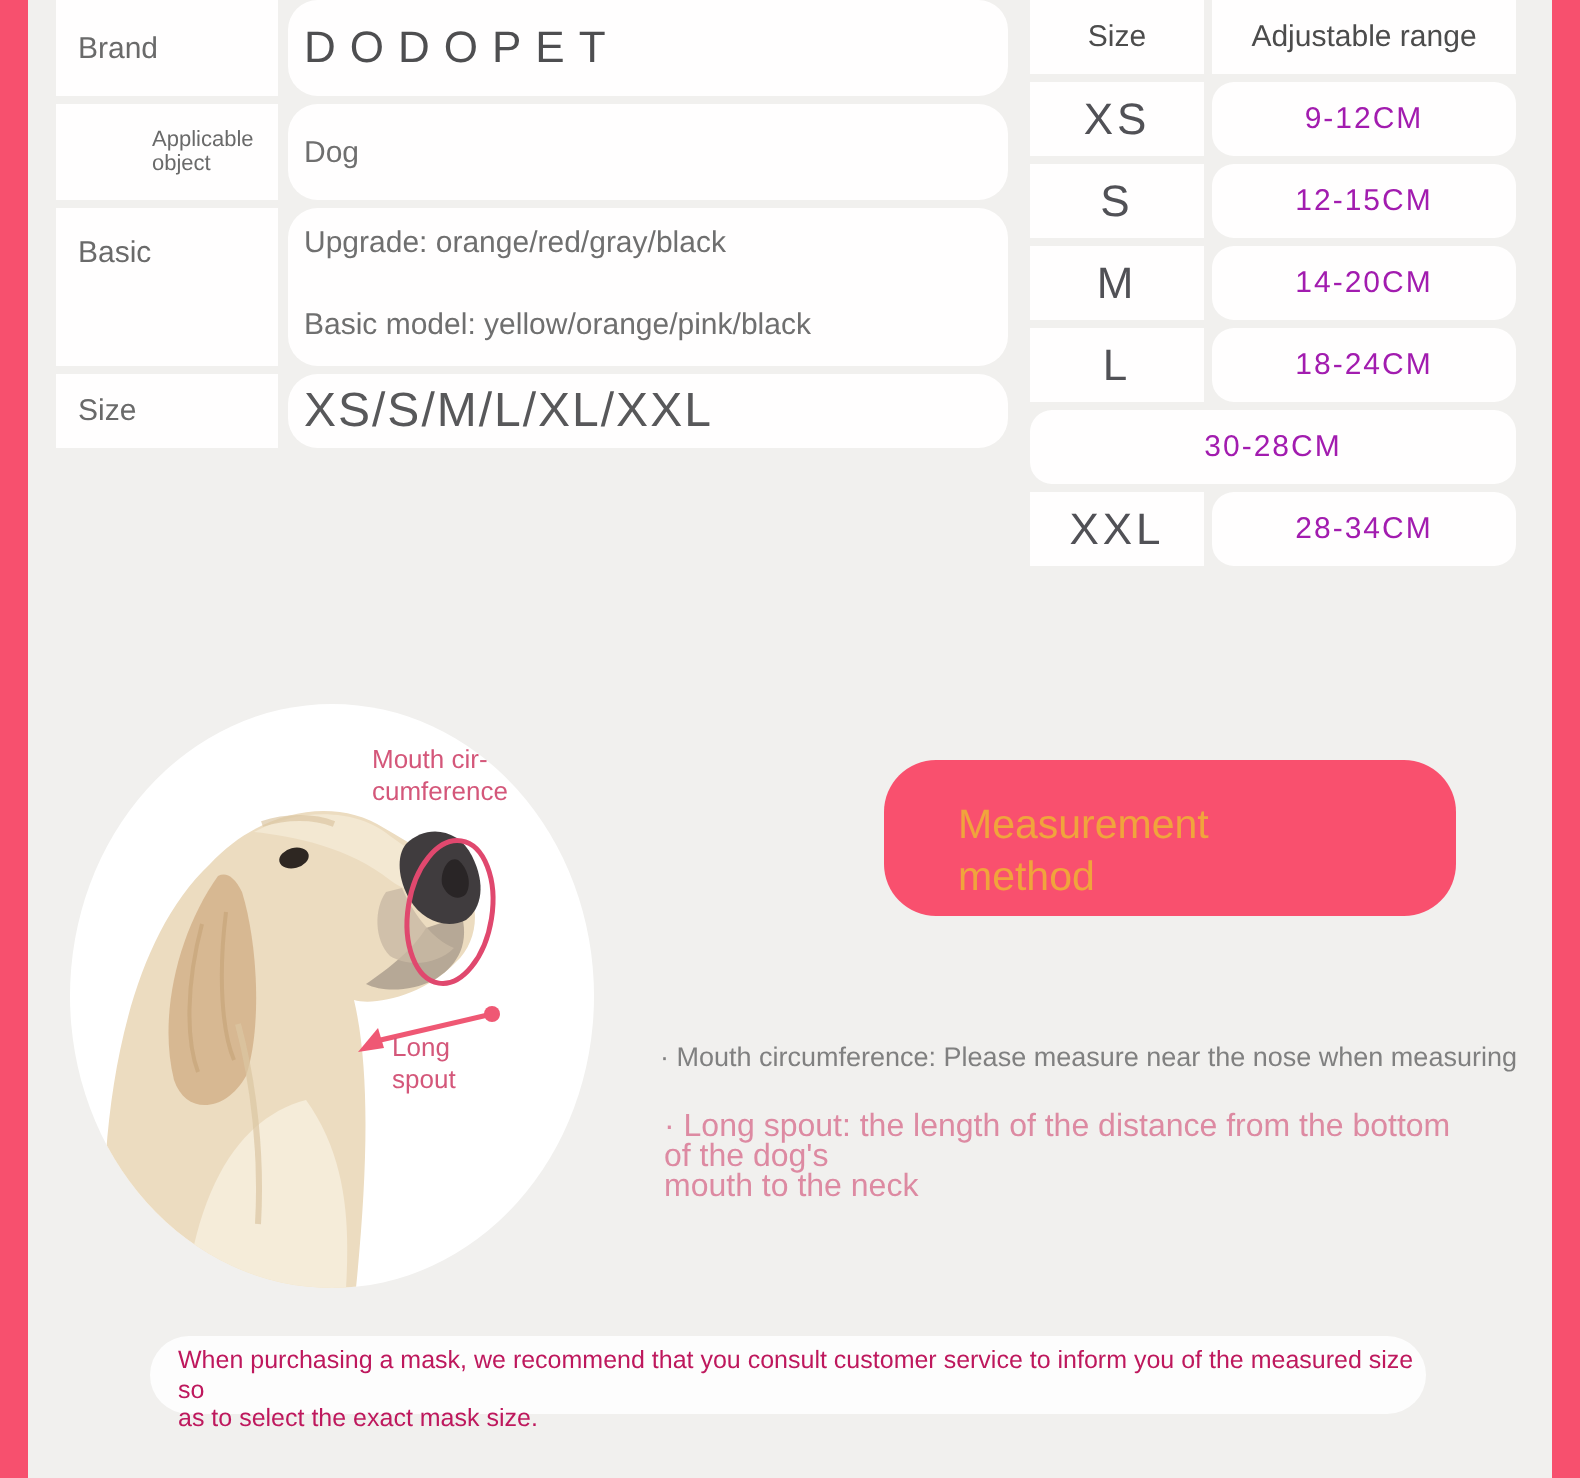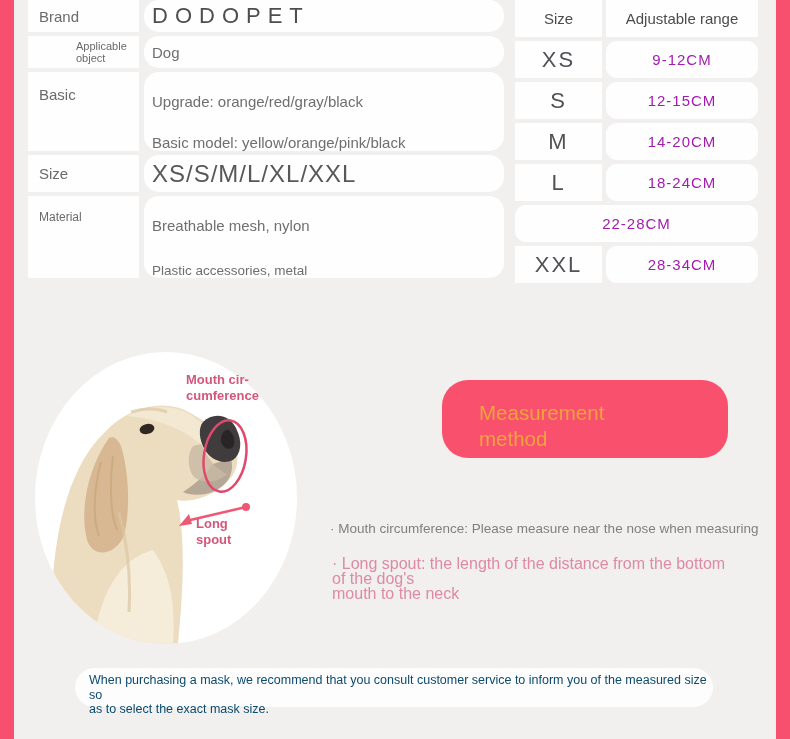--- a/index.html
+++ b/index.html
@@ -19,22 +19,22 @@
   .spec-label{
     width:111px; margin-right:5px; flex:none;
     display:flex; align-items:center; padding-left:11px; box-sizing:border-box;
     color:#6a6a6a; font-size:15px;
   }
   .spec-value{
     flex:1; display:flex; align-items:center; padding-left:8px; box-sizing:border-box;
     color:#6f6f6f; font-size:15px;border-radius:15px;
   }
   .spec-row.tall .spec-label{align-items:flex-start; padding-top:14px;}
-  .spec-row.tall .spec-value{flex-direction:column; align-items:flex-start; justify-content:flex-start; padding-top:20px;}
-  .h36{height:32px;} .h37{height:37px;} .h79{height:79px;} .h82{height:82px;}
+  .spec-row.tall .spec-value{flex-direction:column; align-items:flex-start; justify-content:flex-start; padding-top:8px;}
+  .h36{height:48px;} .h37{height:37px;} .h79{height:79px;} .h82{height:82px;}
   .label-sm{font-size:11px;padding-left:48px;}
   .label-md{font-size:12px;}
   .brand-value{font-size:22px; letter-spacing:7px; color:#4e4e50;}
   .sizes-value{font-size:24px; letter-spacing:1px; color:#58585a;}
   .vline1{line-height:20px; margin-bottom:22px;}
   .vline2{line-height:18px;}
   .mat2{font-size:13.5px; margin-bottom:0;}
   .mat-gap{margin-bottom:26px;}
 
   
@@ -49,21 +49,20 @@
   
   .dog-circle{
     position:absolute; left:35px; top:352px; width:262px; height:292px;
     background:#fff; border-radius:50%; overflow:hidden;
   }
   .dog-circle svg{display:block;}
   .anno-svg{position:absolute; left:0; top:350px; pointer-events:none;}
   .anno-label{
     position:absolute; color:#d4577a; font-size:13px; line-height:16px;
     white-space:pre-line;
-    font-weight:bold;
   }
   .mouth-label{left:186px; top:372px;}
   .spout-label{left:196px; top:516px;}
 
   .measure-btn{
     position:absolute; left:442px; top:380px; width:286px; height:78px;
     background:#f9506e; border-radius:26px; box-sizing:border-box;
     padding:13px 0 0 37px; color:#f0a43c; font-size:20.5px; line-height:26px;
     font-weight:500; white-space:pre-line; border:none; text-align:left;
   }
@@ -73,21 +72,21 @@
     color:#808080; font-size:13.5px;
   }
   .bullet2{
     position:absolute; left:332px; top:556px; width:400px;
     color:#dd8aa2; font-size:16px; line-height:15px; white-space:pre-line;
   }
 
   .footer-note{
     position:absolute; left:75px; top:668px; width:638px; height:39px;
     background:#fdfdfd; border-radius:20px; box-sizing:border-box;
-    padding:5px 0 0 14px; color:#0c4a6e; font-size:12.5px; line-height:14.5px;
+    padding:5px 0 0 14px; color:#be185d; font-size:12.5px; line-height:14.5px;
     white-space:pre-line;
   }
 </style>
 </head>
 <body>
 
 <div class="page">
 
   <div class="side-bar left"></div>
   <div class="side-bar right"></div>
@@ -105,27 +104,20 @@
       <div class="cell spec-label h79">Basic</div>
       <div class="cell spec-value h79">
         <span class="vline1">Upgrade: orange/red/gray/black</span>
         <span class="vline2">Basic model: yellow/orange/pink/black</span>
       </div>
     </div>
     <div class="spec-row">
       <div class="cell spec-label h37">Size</div>
       <div class="cell spec-value sizes-value h37">XS/S/M/L/XL/XXL</div>
     </div>
-    <div class="spec-row tall">
-      <div class="cell spec-label label-md h82">Material</div>
-      <div class="cell spec-value h82">
-        <span class="vline1 mat-gap">Breathable mesh, nylon</span>
-        <span class="vline2 mat2">Plastic accessories, metal</span>
-      </div>
-    </div>
   </div>
 
   <div class="size-table">
     <div class="size-row">
       <div class="cell size-col size-head h37">Size</div>
       <div class="cell range-col size-head h37">Adjustable range</div>
     </div>
     <div class="size-row">
       <div class="cell size-col size-big h37">XS</div>
       <div class="cell range-col range-big h37">9-12CM</div>
@@ -136,21 +128,21 @@
     </div>
     <div class="size-row">
       <div class="cell size-col size-big h37">M</div>
       <div class="cell range-col range-big h37">14-20CM</div>
     </div>
     <div class="size-row">
       <div class="cell size-col size-big h37">L</div>
       <div class="cell range-col range-big h37">18-24CM</div>
     </div>
     <div class="size-row">
-      <div class="cell range-col range-big h37">22-28CM</div>
+      <div class="cell range-col range-big h37">30-28CM</div>
     </div>
     <div class="size-row">
       <div class="cell size-col size-big h37">XXL</div>
       <div class="cell range-col range-big h37">28-34CM</div>
     </div>
   </div>
 
   <div class="dog-circle">
     <svg width="262" height="292" viewBox="0 0 262 292" xmlns="http://www.w3.org/2000/svg">
 

